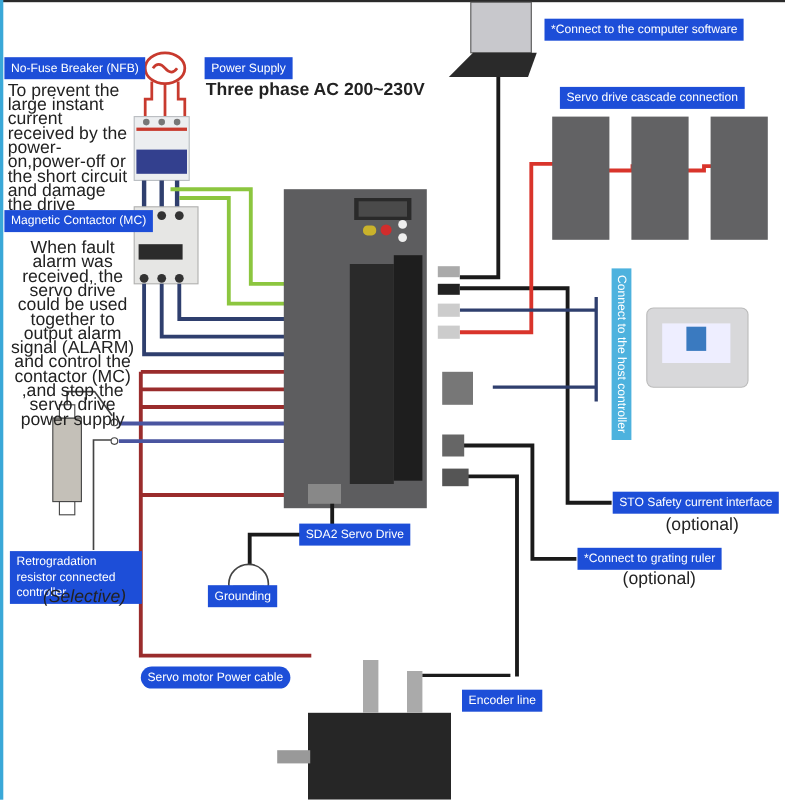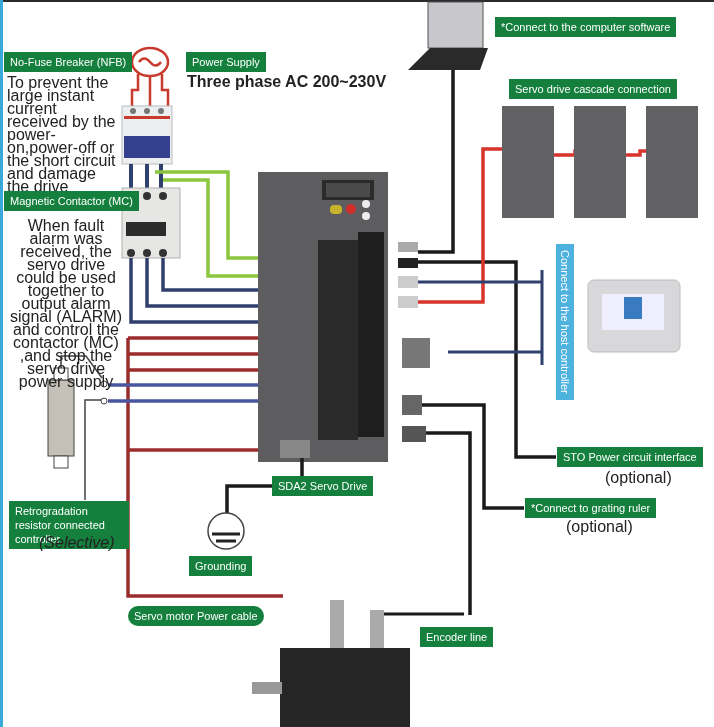--- a/index.html
+++ b/index.html
@@ -1,19 +1,19 @@
 <!DOCTYPE html>
 <html><head>
 <meta charset="utf-8">
 <style>
   html, body { margin:0; padding:0; background:#fff; }
   body { width:714px; height:727px; position:relative; overflow:hidden; font-family:"Liberation Sans", sans-serif; }
   .topline { position:absolute; left:0; top:0; width:714px; height:2px; background:#2a2a2a; }
   .leftline { position:absolute; left:0; top:0; width:3px; height:727px; background:#3aa8d8; }
-  .label { position:absolute; background:#15803d; color:#fff; font-size:11px; line-height:14px; padding:3px 6px; white-space:nowrap; }
+  .label { position:absolute; background:#1d4ed8; color:#fff; font-size:11px; line-height:14px; padding:3px 6px; white-space:nowrap; }
   .note { position:absolute; color:#222; font-size:16px; line-height:13px; }
   svg.wires { position:absolute; left:0; top:0; }
   .vlabel { position:absolute; background:#4db2de; color:#fff; font-size:11px; writing-mode:vertical-rl; padding:6px 3px; white-space:nowrap; }
 </style>
 </head>
 <body>
 
 <div class="topline"></div>
 <div class="leftline"></div>
 
@@ -137,22 +137,22 @@
 
 <div class="label" style="left:4px;top:52px;">No-Fuse Breaker (NFB)</div>
 <div class="note" style="left:7px;top:76px;width:112px;">To prevent the large instant current received by the power-on,power-off or the short circuit and damage the drive</div>
 <div class="label" style="left:186px;top:52px;">Power Supply</div>
 <div class="note" style="left:187px;top:75px;font-weight:bold;">Three phase AC 200~230V</div>
 <div class="label" style="left:4px;top:191px;">Magnetic Contactor (MC)</div>
 <div class="note" style="left:7px;top:219px;width:118px;text-align:center;">When fault alarm was received, the servo drive could be used together to output alarm signal (ALARM) and control the contactor (MC) ,and stop the servo drive power supply</div>
 <div class="label" style="left:495px;top:17px;">*Connect to the computer software</div>
 <div class="label" style="left:509px;top:79px;">Servo drive cascade connection</div>
 <div class="vlabel" style="left:556px;top:244px;">Connect to the host controller</div>
-<div class="label" style="left:557px;top:447px;">STO  Power circuit interface</div>
+<div class="label" style="left:557px;top:447px;">STO  Safety current interface</div>
 <div class="note" style="left:605px;top:471px;">(optional)</div>
 <div class="label" style="left:525px;top:498px;">*Connect to grating ruler</div>
 <div class="note" style="left:566px;top:520px;">(optional)</div>
 <div class="label" style="left:9px;top:501px;width:108px;white-space:normal;">Retrogradation resistor connected controller</div>
 <div class="note" style="left:39px;top:536px;font-style:italic;">(Selective)</div>
 <div class="label" style="left:272px;top:476px;">SDA2 Servo Drive</div>
-<div class="label" style="left:189px;top:556px;">Grounding</div>
+<div class="label" style="left:189px;top:532px;">Grounding</div>
 <div class="label" style="left:128px;top:606px;border-radius:10px;">Servo motor Power cable</div>
 <div class="label" style="left:420px;top:627px;">Encoder line</div>
 
 </body></html>

